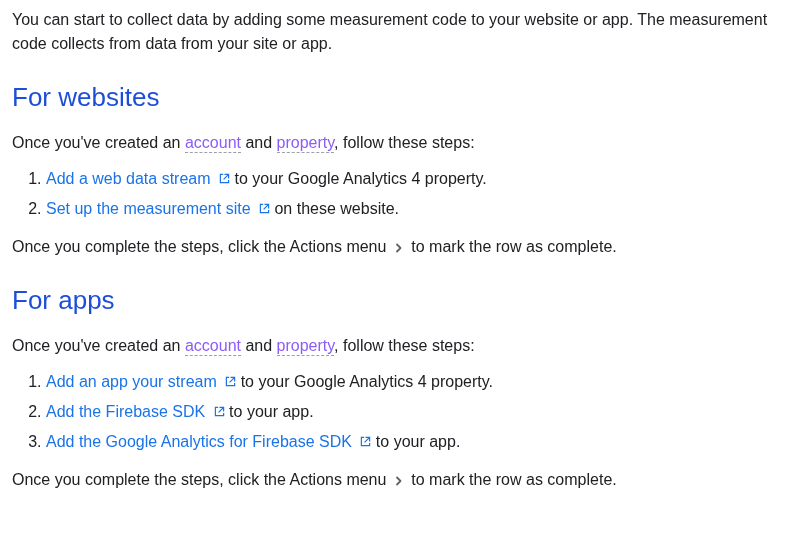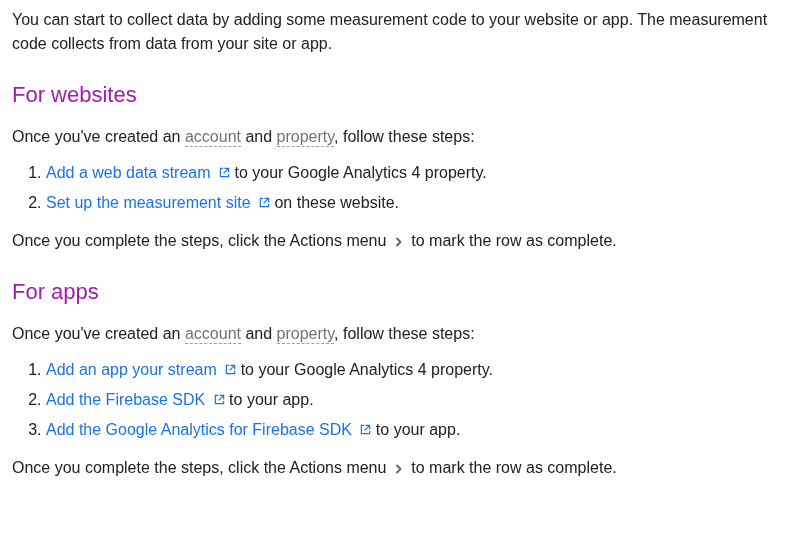--- a/index.html
+++ b/index.html
@@ -9,38 +9,38 @@
       color: #202124;
       font-size: 16px;
       line-height: 1.5;
       width: 800px;
       box-sizing: border-box;
     }
     p {
       margin: 0 0 12px 0;
     }
     h2 {
-      font-size: 22px;
+      font-size: 26px;
       font-weight: 500;
       margin: 22px 0 14px 0;
-      color: #a21caf;
+      color: #1d4ed8;
     }
     ol {
       margin: 0 0 14px 0;
       padding-left: 34px;
     }
     li {
       margin: 6px 0;
     }
     a.link {
       color: #1a73e8;
       text-decoration: none;
     }
     .glossary {
-      color: #737373;
+      color: #8b5cf6;
       border-bottom: 1px dashed #9aa0a6;
       cursor: help;
       padding-bottom: 1px;
     }
     .ext-icon {
       display: inline-block;
       width: 11px;
       height: 11px;
       margin-left: 4px;
       vertical-align: baseline;

